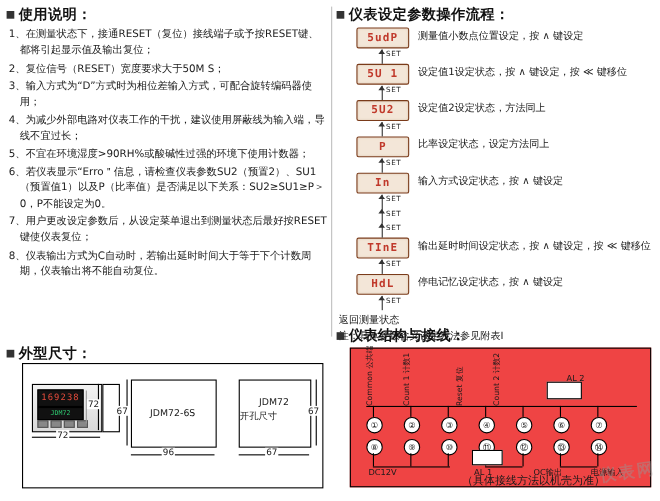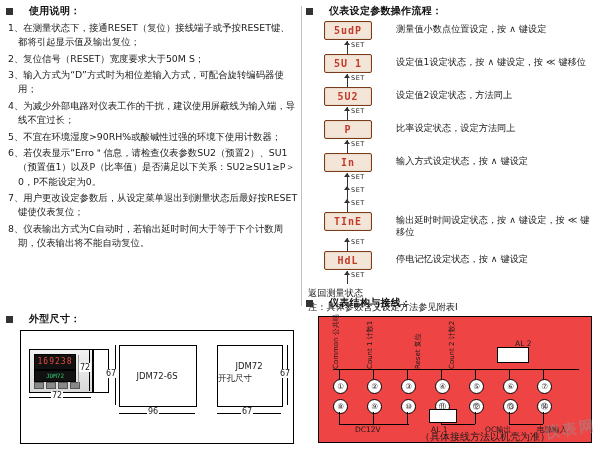--- a/index.html
+++ b/index.html
@@ -35,26 +35,26 @@
   .vsep {
     position: absolute;
     left: 301px;
     top: 6px;
     width: 0;
     height: 300px;
     border-left: 1px solid #bfbfbf;
   }
   
   .sec-head {
-    font-size: 10px;
+    font-size: 13px;
     font-weight: bold;
     color: #111;
     display: flex;
     align-items: center;
-    gap: 16px;
+    gap: 4px;
     margin-bottom: 3px;
     letter-spacing: 0.3px;
   }
   .bullet-sq {
     display: inline-block;
     width: 7px;
     height: 7px;
     background: #333;
     transform: rotate(0deg);
   }
@@ -94,21 +94,21 @@
     font-weight: bold;
     letter-spacing: 1px;
     display: flex;
     align-items: center;
     justify-content: center;
     box-shadow: inset 0 0 2px #d8c0a8;
   }
   .flow-txt {
     font-size: 9.2px;
     line-height: 1.25;
-    padding-left: 24px;
+    padding-left: 8px;
     padding-top: 2px;
   }
   .arrow-wrap {
     width: 46px;
     min-width: 46px;
     display: flex;
     align-items: center;
     justify-content: center;
     height: 13px;
     position: relative;
@@ -524,21 +524,21 @@
     <div class="wline" style="left:122px; top:95px; width:1px; height:12px;"></div>
     <div class="wline" style="left:156px; top:95px; width:1px; height:12px;"></div>
     <div class="wline" style="left:190px; top:95px; width:1px; height:12px;"></div>
     <div class="wline" style="left:224px; top:95px; width:1px; height:12px;"></div>
     <div class="wline" style="left:20px;  top:107px; width:70px; height:1px;"></div>
     <div class="wline" style="left:122px; top:107px; width:34px; height:1px;"></div>
     <div class="wline" style="left:190px; top:107px; width:34px; height:1px;"></div>
 
     <div class="relay" style="left:110px; top:92px; width:26px; height:12px;"></div>
 
-    <div class="wlbl" style="left:16px;  top:108px;margin-left:20px;">DC12V</div>
+    <div class="wlbl" style="left:16px;  top:108px;">DC12V</div>
     <div class="wlbl" style="left:112px; top:108px;">AL 1</div>
     <div class="wlbl" style="left:166px; top:108px;">OC输出</div>
     <div class="wlbl" style="left:218px; top:108px;">电源输入</div>
   </div>
 
   <div class="caption">（具体接线方法以机壳为准）</div>
 
   <div class="watermark">仪表网</div>
 
 </div>

